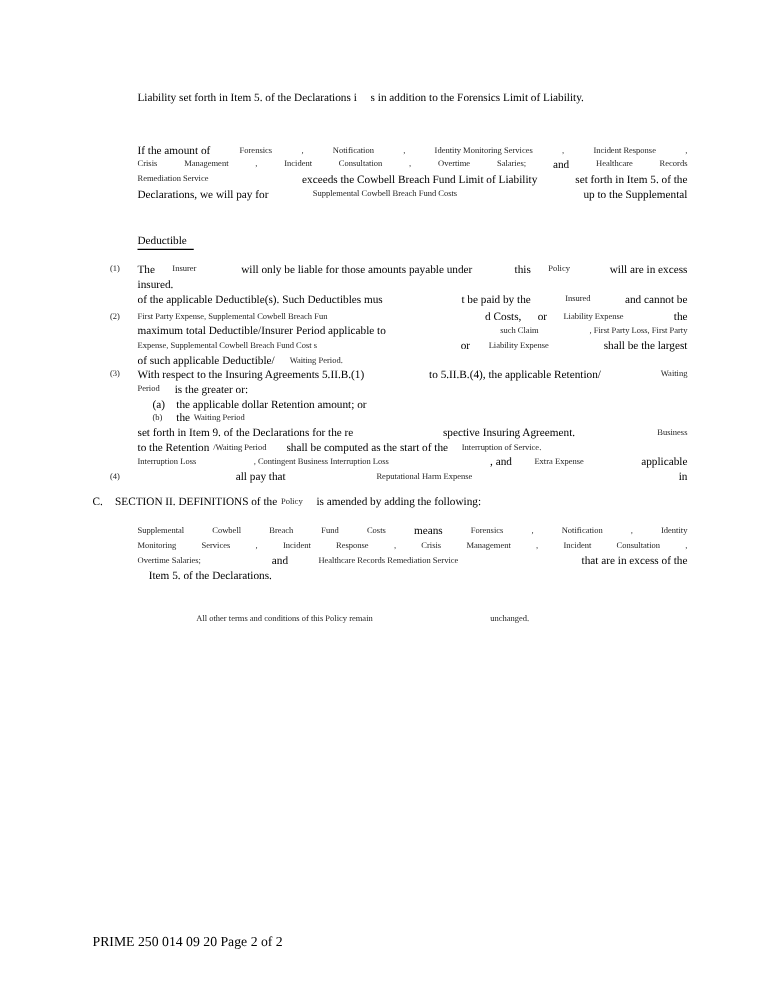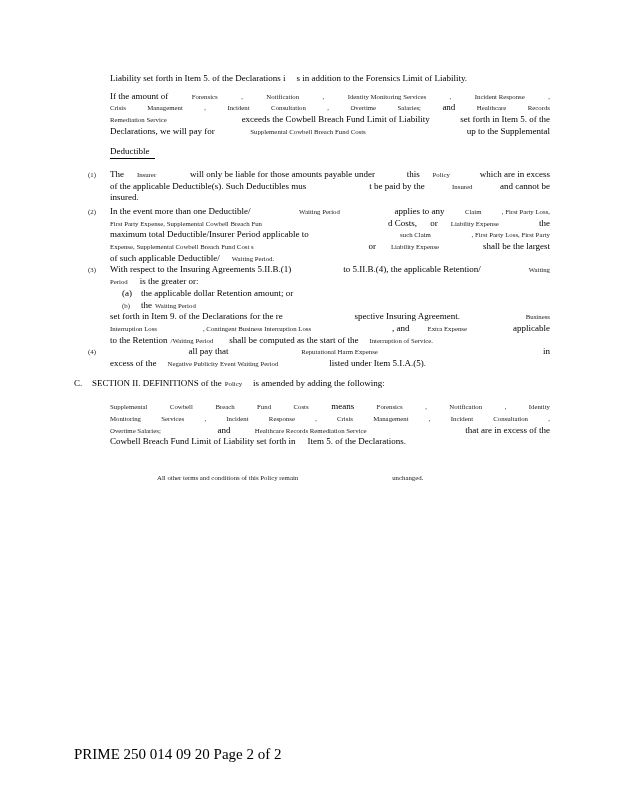--- a/index.html
+++ b/index.html
@@ -15,28 +15,28 @@
   .gap{display:inline-block;flex:0 0 auto;height:1px;}
   .para{margin-left:36px;}
   .item{margin-left:36px;}
   .item>.num{position:absolute;left:-22px;top:2px;}
   .sub{margin-left:48px;}
   .subnum{display:inline-block;width:16px;}
   .sec{margin-left:18px;}
   .sec>.num{position:absolute;left:-18px;top:0;}
   .closing{margin-left:83px;}
   .hu{border-bottom:1px solid #000;padding-right:5px;display:inline-block;line-height:11.5px;}
-  [data-block="p2"]{margin-top:6px;}
-  [data-block="h"]{margin-top:3px;}
+  [data-block="p2"]{margin-top:30px;}
+  [data-block="h"]{margin-top:21px;}
   [data-block="i1"]{margin-top:10px;}
   [data-block="i2"]{margin-top:2px;}
   [data-block="secC"]{margin-top:8px;}
   [data-block="defp"]{margin-top:12px;}
   [data-block="closing"]{margin-top:24px;}
-  .footer{position:absolute;left:74px;top:748px;font-size:15px;line-height:12px;text-align:right;}
+  .footer{position:absolute;left:74px;top:748px;font-size:11px;line-height:12px;text-align:right;}
 </style>
 </head>
 <body>
 
 <div class="page">
   <div class="doc">
       <div class="block para" data-block="p1">
         <div class="line">
           <span class="r">Liability set forth in Item 5. of the Declarations i</span>
           <span class="gap" style="width: 5px;"></span>
@@ -86,44 +86,35 @@
         <span class="num s">(1)</span>
         <div class="line j">
           <span class="r">The</span>
           <span class="s">Insurer</span>
           <span class="gap" style="width: 8px;"></span>
           <span class="r">will only be liable for those amounts payable under</span>
           <span class="gap" style="width: 6px;"></span>
           <span class="r">this</span>
           <span class="s">Policy</span>
           <span class="gap" style="width: 4px;"></span>
-          <span class="r">which are in excess</span>
+          <span class="r">will are in excess</span>
+        </div>
+        <div class="line">
+          <span class="r">insured.</span>
         </div>
         <div class="line j">
           <span class="r">of the applicable Deductible(s). Such Deductibles mus</span>
           <span class="gap" style="width: 8px;"></span>
           <span class="r">t be paid by the</span>
           <span class="s">Insured</span>
           <span class="r">and cannot be</span>
         </div>
-        <div class="line">
-          <span class="r">insured.</span>
-        </div>
       </div>
       <div class="block item" data-block="i2">
         <span class="num s">(2)</span>
-        <div class="line j">
-          <span class="r">In the event more than one Deductible/</span>
-          <span class="gap" style="width: 8px;"></span>
-          <span class="s">Waiting Period</span>
-          <span class="gap" style="width: 14px;"></span>
-          <span class="r">applies to any</span>
-          <span class="s">Claim</span>
-          <span class="s">, First Party Loss,</span>
-        </div>
         <div class="line j">
           <span class="s">First Party Expense, Supplemental Cowbell Breach Fun</span>
           <span class="gap" style="width: 100px;"></span>
           <span class="r">d Costs,</span>
           <span class="r">or</span>
           <span class="s">Liability Expense</span>
           <span class="gap" style="width: 14px;"></span>
           <span class="r">the</span>
         </div>
         <div class="line j">
@@ -175,54 +166,47 @@
         </div>
       </div>
       <div class="block para" data-block="i3c">
         <div class="line j">
           <span class="r">set forth in Item 9. of the Declarations for the re</span>
           <span class="gap" style="width: 14px;"></span>
           <span class="r">spective Insuring Agreement.</span>
           <span class="gap" style="width: 8px;"></span>
           <span class="s">Business</span>
         </div>
+        <div class="line">
+          <span class="r">to the Retention</span>
+          <span class="s">/Waiting Period</span>
+          <span class="gap" style="width: 10px;"></span>
+          <span class="r">shall be computed as the start of the</span>
+          <span class="gap" style="width: 5px;"></span>
+          <span class="s">Interruption of Service.</span>
+        </div>
         <div class="line j">
           <span class="s">Interruption Loss</span>
           <span class="gap" style="width: 10px;"></span>
           <span class="s">, Contingent Business Interruption Loss</span>
           <span class="gap" style="width: 45px;"></span>
           <span class="r">, and</span>
           <span class="s">Extra Expense</span>
           <span class="gap" style="width: 10px;"></span>
           <span class="r">applicable</span>
         </div>
-        <div class="line">
-          <span class="r">to the Retention</span>
-          <span class="s">/Waiting Period</span>
-          <span class="gap" style="width: 10px;"></span>
-          <span class="r">shall be computed as the start of the</span>
-          <span class="gap" style="width: 5px;"></span>
-          <span class="s">Interruption of Service.</span>
-        </div>
       </div>
       <div class="block item" data-block="i4">
         <span class="num s">(4)</span>
         <div class="line j">
           <span class="gap" style="width: 6px;"></span>
           <span class="r">all pay that</span>
           <span class="s">Reputational Harm Expense</span>
           <span class="gap" style="width: 20px;"></span>
           <span class="r">in</span>
-        </div>
-        <div class="line">
-          <span class="r">excess of the</span>
-          <span class="gap" style="width: 5px;"></span>
-          <span class="s">Negative Publicity Event Waiting Period</span>
-          <span class="gap" style="width: 45px;"></span>
-          <span class="r">listed under Item 5.I.A.(5).</span>
         </div>
       </div>
       <div class="block sec" data-block="secC">
         <span class="num r">C.</span>
         <div class="line">
           <span class="r">SECTION II. DEFINITIONS of the</span>
           <span class="s">Policy</span>
           <span class="gap" style="width: 5px;"></span>
           <span class="r">is amended by adding the following:</span>
         </div>
@@ -257,21 +241,20 @@
         </div>
         <div class="line j">
           <span class="s">Overtime Salaries;</span>
           <span class="gap" style="width: 8px;"></span>
           <span class="r">and</span>
           <span class="s">Healthcare Records Remediation Service</span>
           <span class="gap" style="width: 50px;"></span>
           <span class="r">that are in excess of the</span>
         </div>
         <div class="line">
-          <span class="r">Cowbell Breach Fund Limit of Liability set forth in</span>
           <span class="gap" style="width: 6px;"></span>
           <span class="r">Item 5. of the Declarations.</span>
         </div>
       </div>
       <div class="block closing" data-block="closing">
         <div class="line">
           <span class="s">All other terms and conditions of this Policy remain</span>
           <span class="gap" style="width: 88px;"></span>
           <span class="s">unchanged.</span>
         </div>

